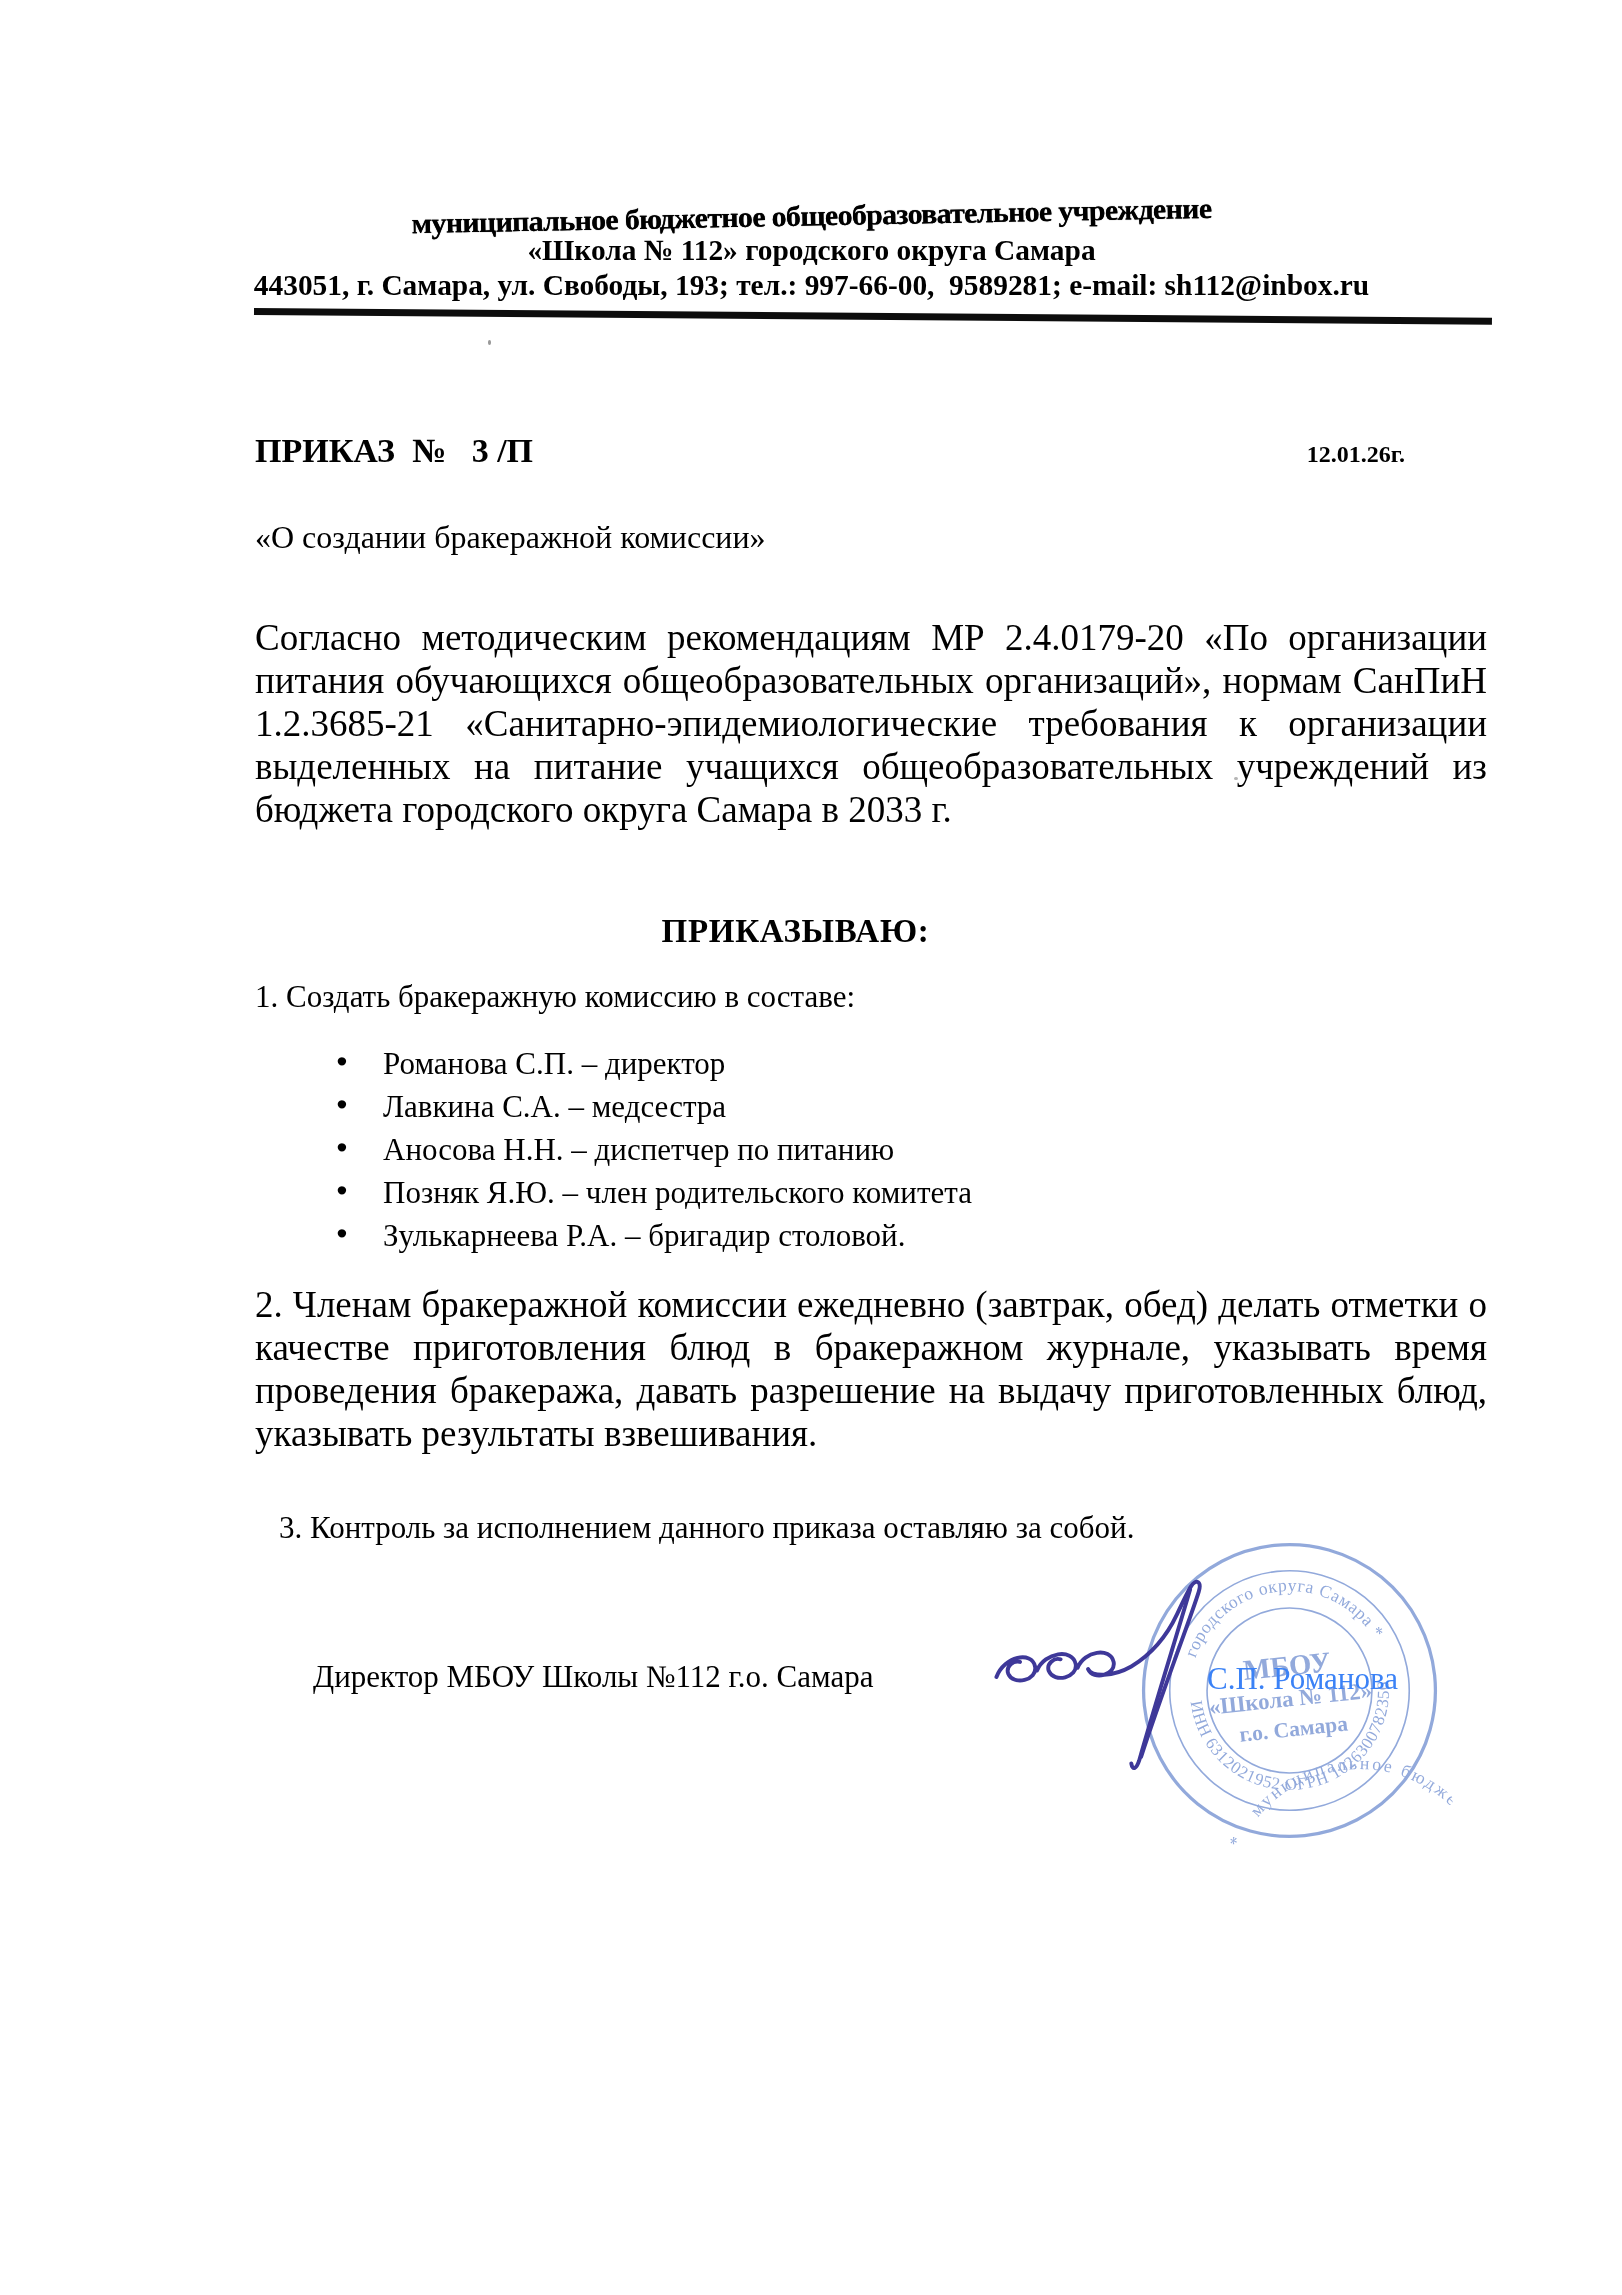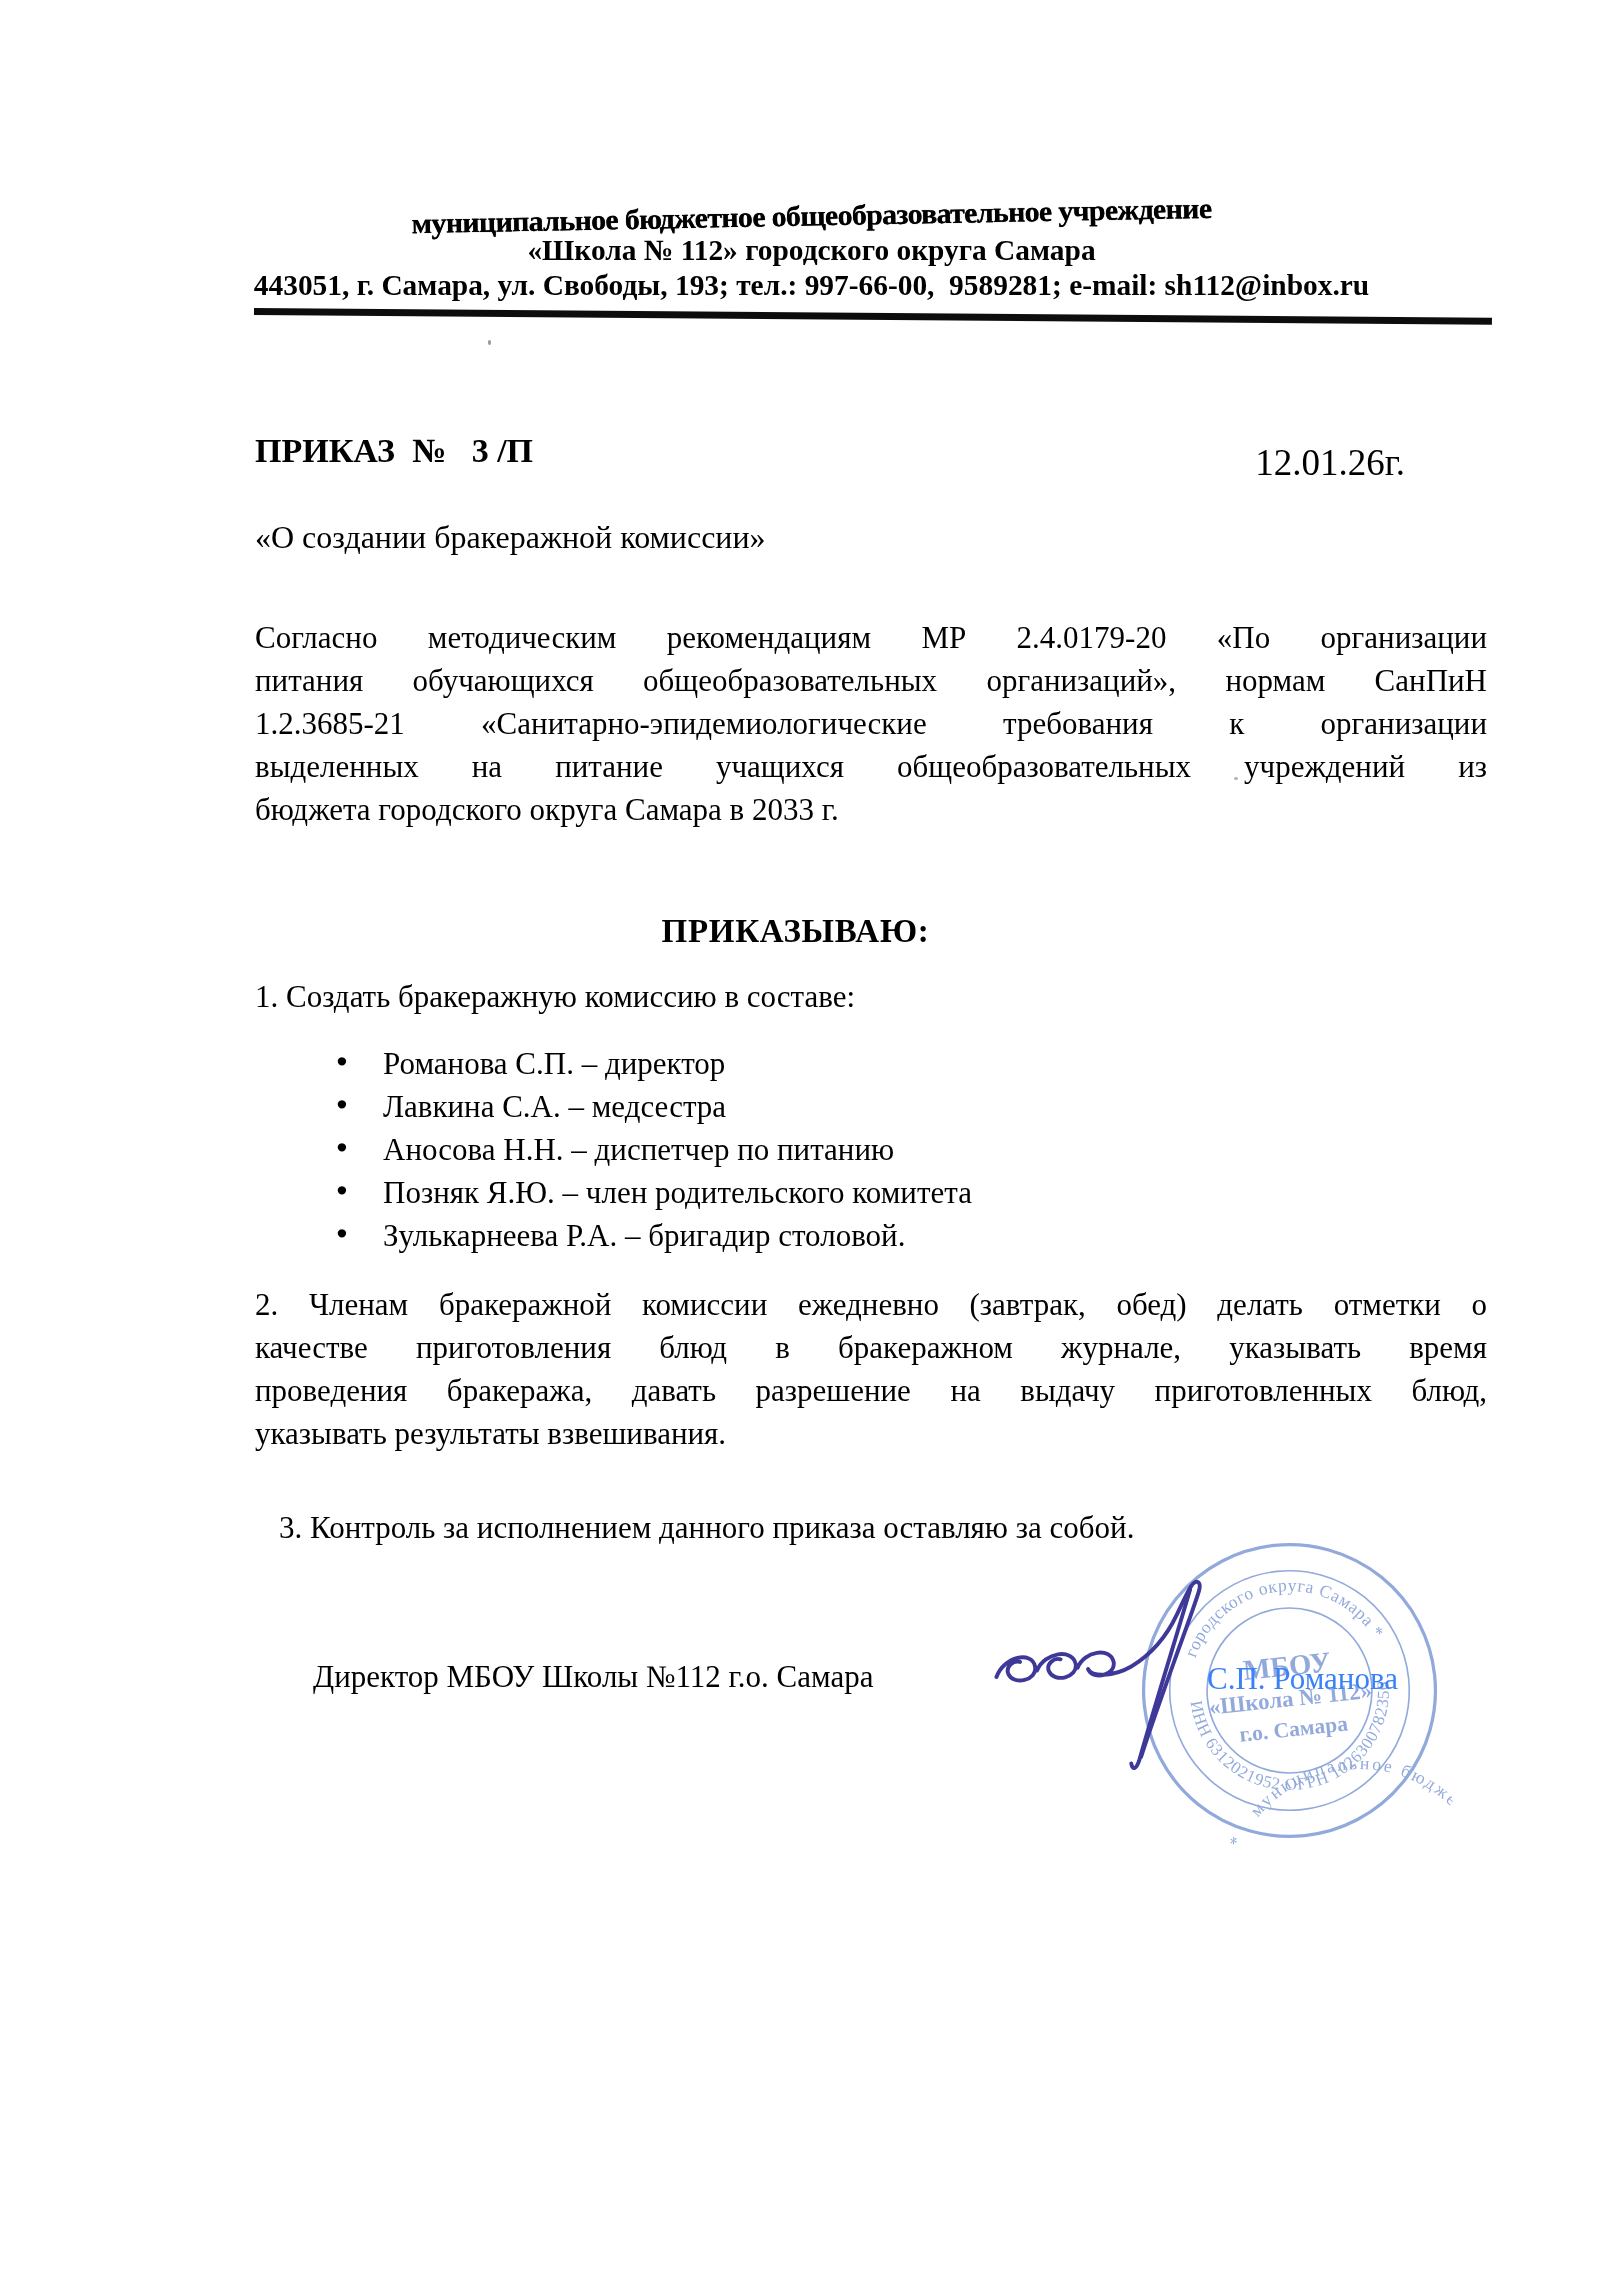--- a/index.html
+++ b/index.html
@@ -17,25 +17,25 @@
   
   .letterhead{top:198px;left:0;width:1623px;text-align:center;font-weight:bold;}
   .lh1{font-size:30px;line-height:35px;transform:rotate(-1.1deg) scaleY(.96);letter-spacing:-0.7px;text-shadow:0 0 0.7px #000;}
   .lh2{font-size:29.4px;line-height:35px;}
   .lh3{font-size:29.4px;line-height:35px;}
   .sepline{top:308px;left:254px;width:1238px;height:6.5px;background:#0d0d0d;transform:rotate(.45deg);transform-origin:left center;}
 
   
   .orderrow{top:432px;left:255px;width:1150px;display:flex;justify-content:space-between;align-items:flex-start;}
   .ordernum{font-size:34px;font-weight:bold;}
-  .orderdate{font-size:37px;font-weight:normal;padding-top:9.2px;}
+  .orderdate{font-size:24px;font-weight:bold;padding-top:9.2px;}
   .subject{top:519px;left:255px;font-size:32px;font-weight:normal;}
 
   
-  .bodyblock{left:255px;width:1232px;font-size:31px;line-height:43px;}
+  .bodyblock{left:255px;width:1232px;font-size:37px;line-height:43px;}
   .jline{text-align:justify;text-align-last:justify;}
   .jline.last{text-align:justify;text-align-last:auto;}
   .resolution{top:913px;left:255px;width:1232px;text-align:center;padding-right:151px;box-sizing:border-box;font-size:33px;font-weight:bold;letter-spacing:0.7px;}
   .item{left:255px;width:1232px;font-size:31px;line-height:43px;}
 
   
   .members{top:1042px;left:336px;width:1112px;margin:0;padding:0;list-style:none;}
   .members li{font-size:31px;line-height:43px;position:relative;padding-left:47px;}
   .members li .dot{position:absolute;left:0;top:9.2px;font-size:19.6px;line-height:19.6px;}
 

